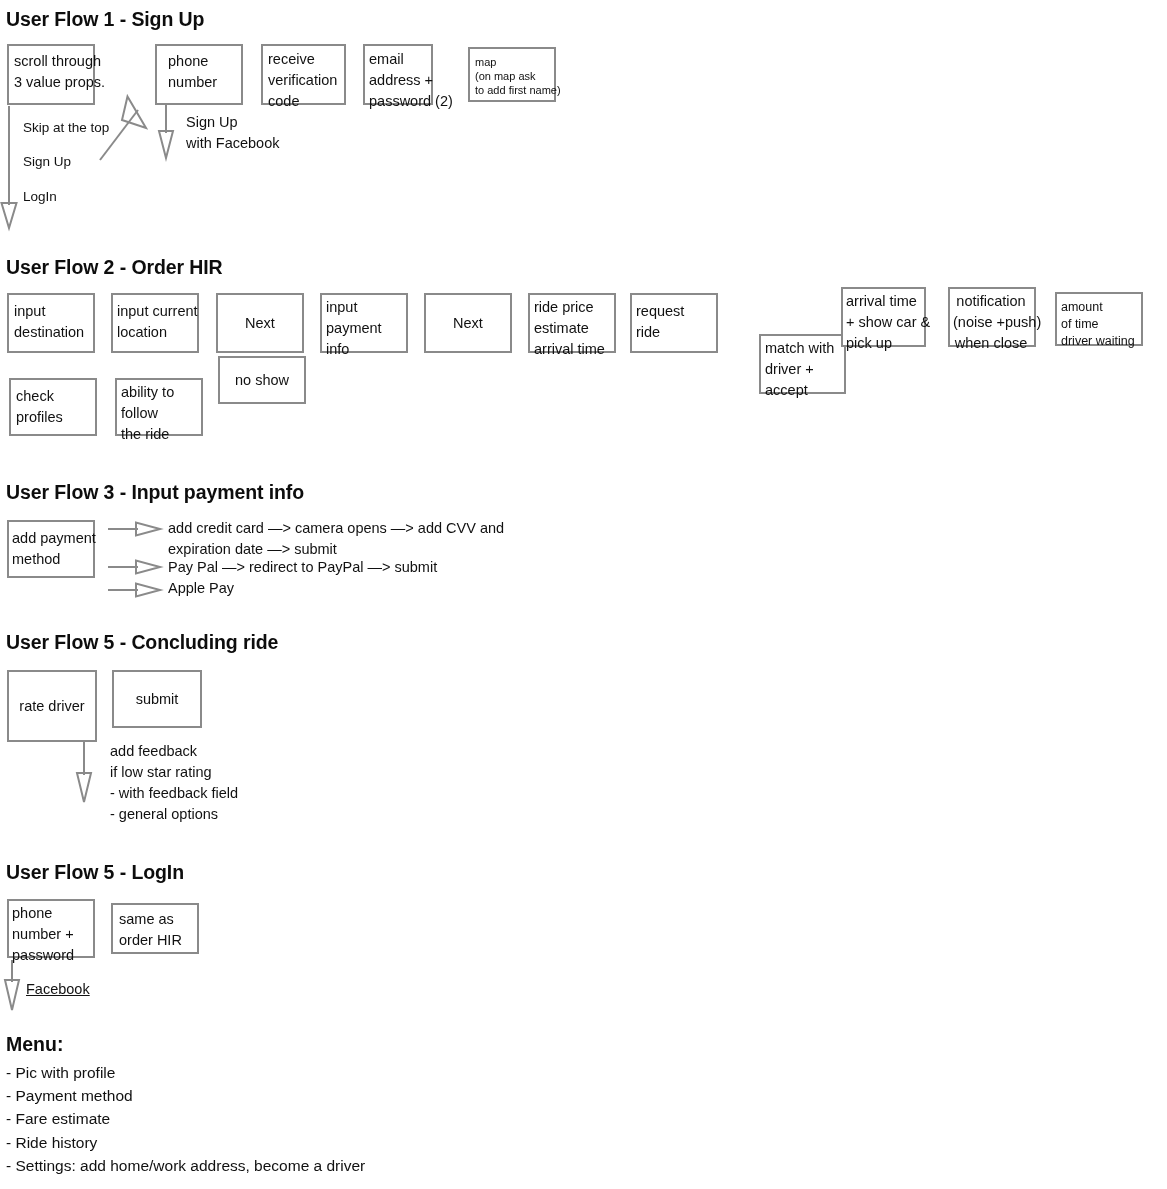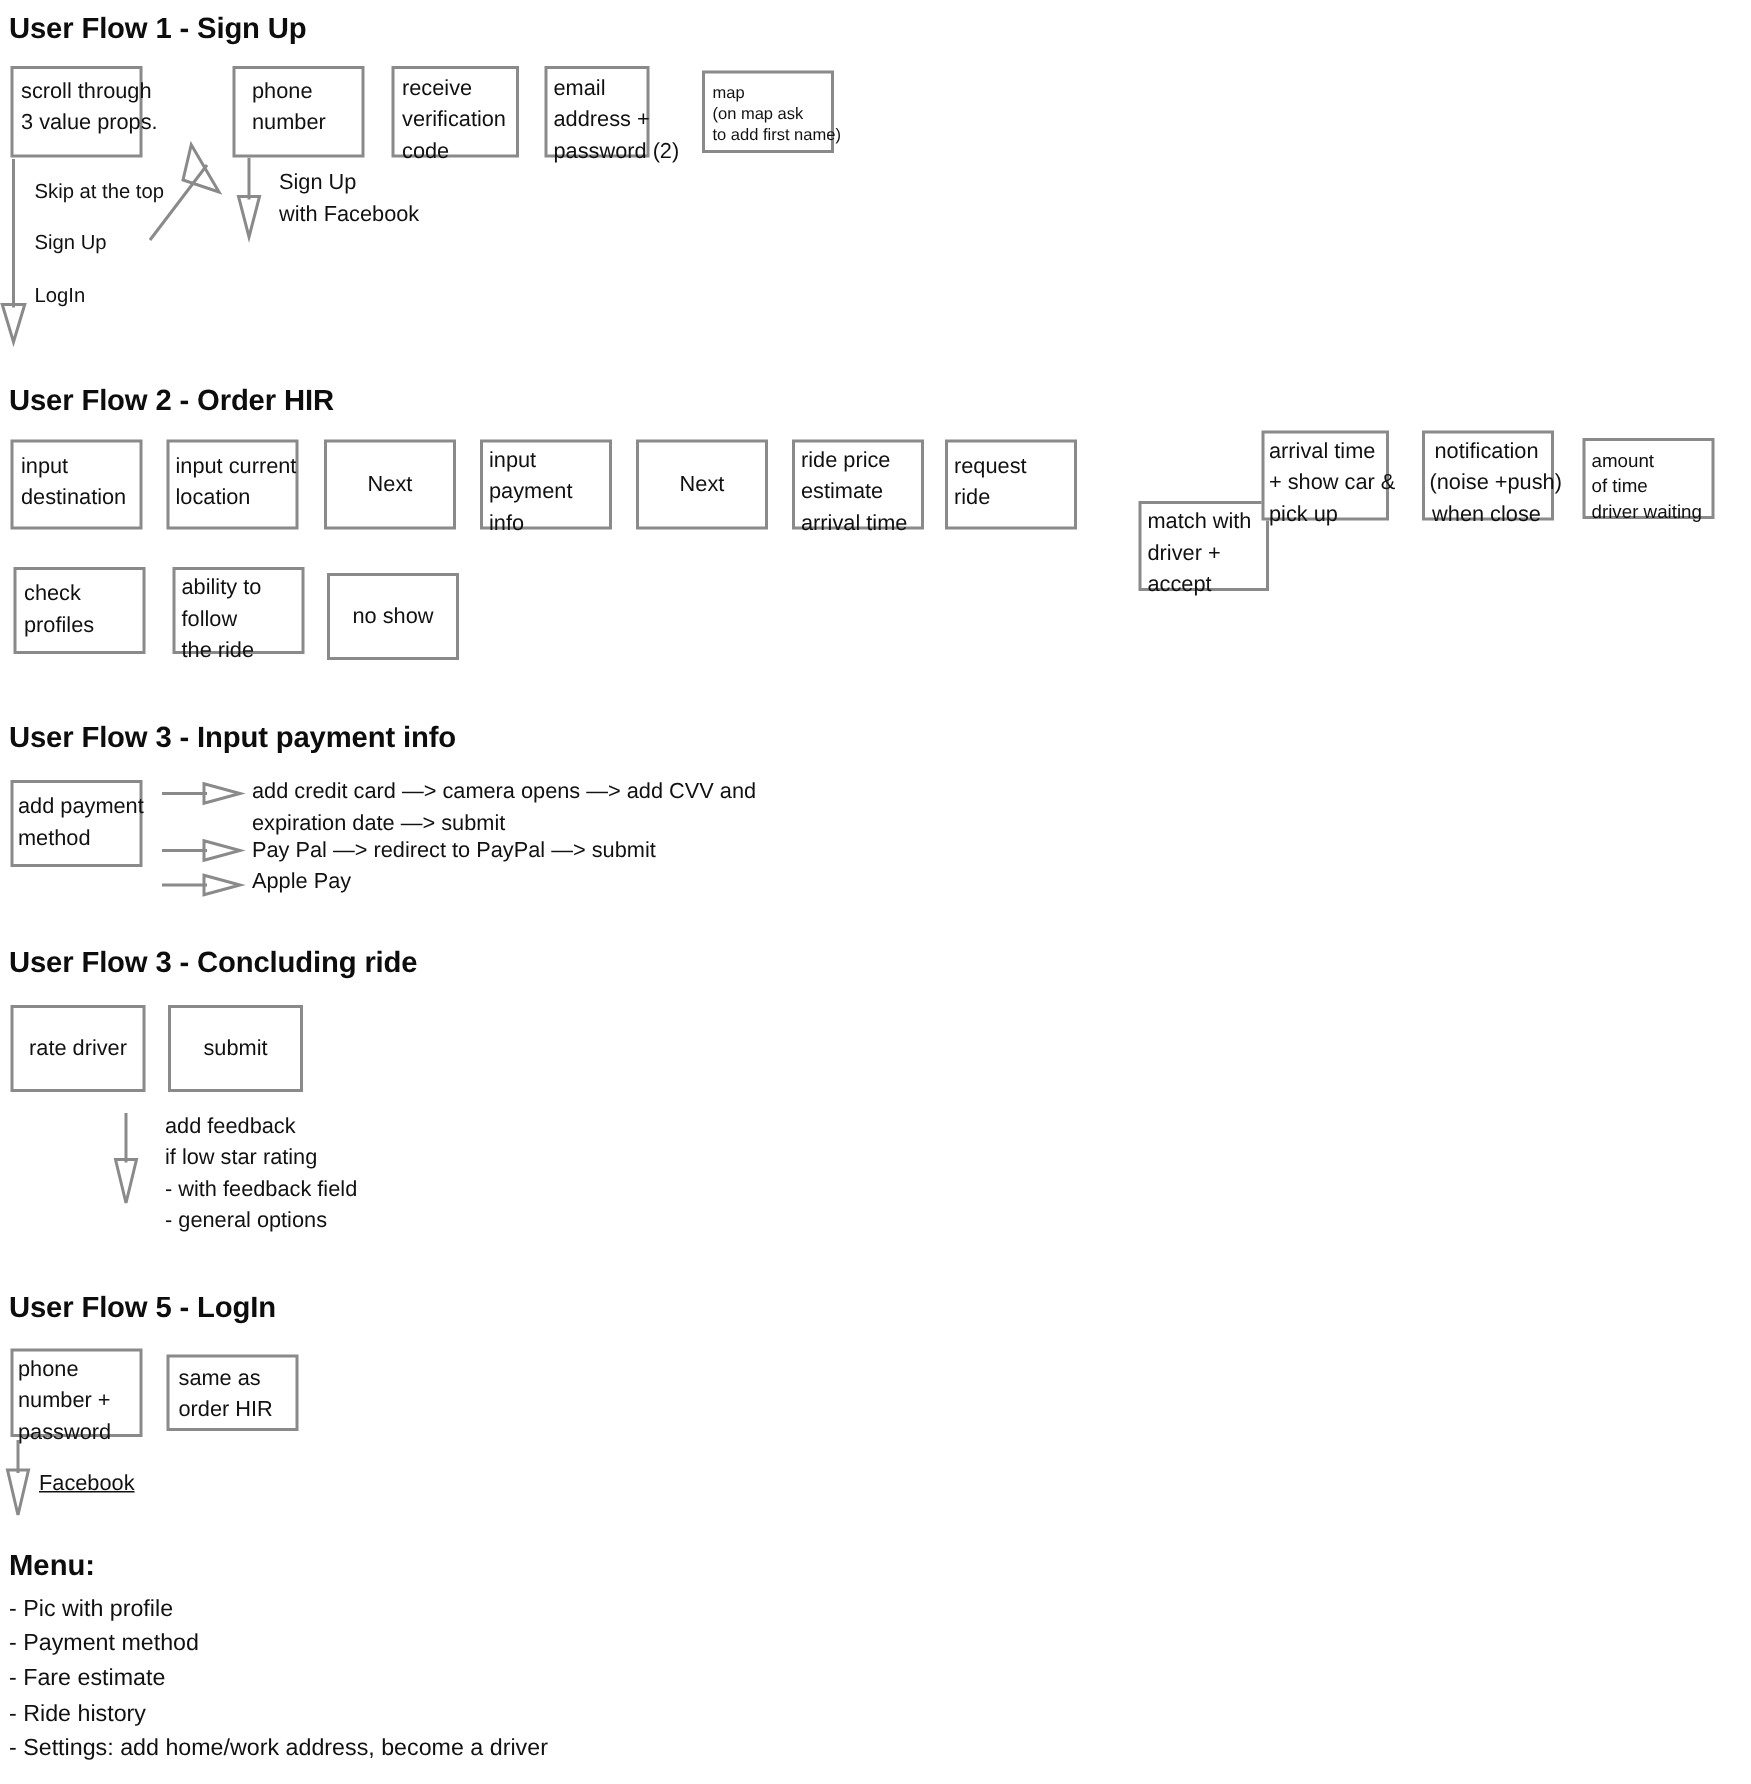--- a/index.html
+++ b/index.html
@@ -249,21 +249,21 @@
     <span class="ln">check</span>
     <span class="ln">profiles</span>
   </div>
 
   <div class="box" style="left:115px; top:378px; width:88px; height:58px; padding-top:2px; padding-left:4px;">
     <span class="ln">ability to</span>
     <span class="ln">follow</span>
     <span class="ln">the ride</span>
   </div>
 
-  <div class="box center" style="left:218px; top:382px; width:88px; height:58px;">
+  <div class="box center" style="left:218px; top:356px; width:88px; height:48px;">
     <span>no show</span>
   </div>
 
   <div class="heading" style="left:6px; top:481px;">User Flow 3 - Input payment info</div>
 
   <div class="box" style="left:7px; top:520px; width:88px; height:58px; padding-top:6px; padding-left:3px;">
     <span class="ln">add payment</span>
     <span class="ln">method</span>
   </div>
 
@@ -271,23 +271,23 @@
     <span class="ln">add credit card —&gt; camera opens —&gt; add CVV and</span>
     <span class="ln">expiration date —&gt; submit</span>
   </div>
   <div class="note" style="left:168px; top:557px;">
     <span class="ln">Pay Pal —&gt; redirect to PayPal —&gt; submit</span>
   </div>
   <div class="note" style="left:168px; top:578px;">
     <span class="ln">Apple Pay</span>
   </div>
 
-  <div class="heading" style="left:6px; top:631px;">User Flow 3 - Concluding ride</div>
-
-  <div class="box center" style="left:7px; top:670px; width:90px; height:58px;">
+  <div class="heading" style="left:6px; top:631px;">User Flow 5 - Concluding ride</div>
+
+  <div class="box center" style="left:7px; top:670px; width:90px; height:72px;">
     <span>rate driver</span>
   </div>
 
   <div class="box center" style="left:112px; top:670px; width:90px; height:58px;">
     <span>submit</span>
   </div>
 
   <div class="note" style="left:110px; top:741px;">
     <span class="ln">add feedback</span>
     <span class="ln">if low star rating</span>

